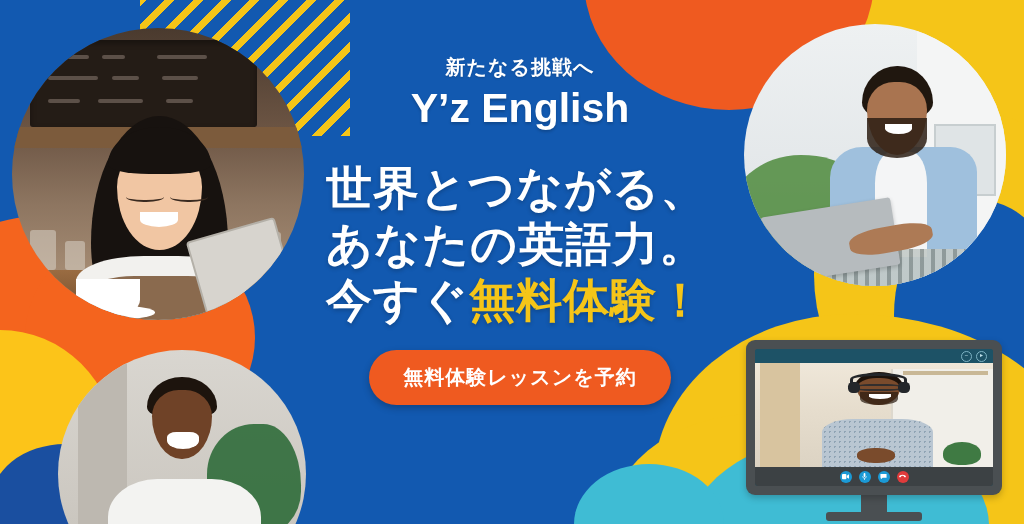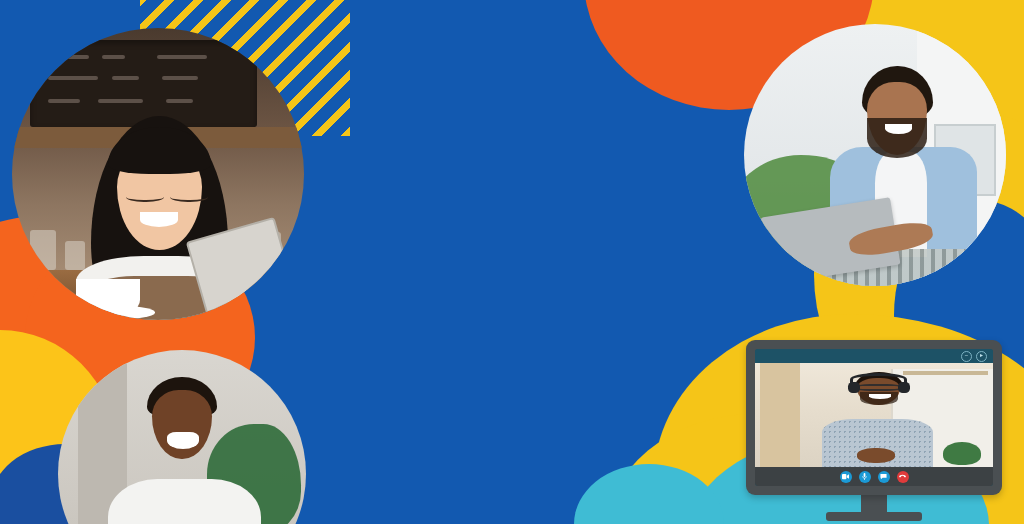--- a/index.html
+++ b/index.html
@@ -570,14 +570,26 @@
             <svg viewBox="0 0 16 12">
                 <path d="M8 2C4 2 1 4 0 6l2 2 3-1.5V5a9 9 0 016 0v1.5L14 8l2-2c-1-2-4-4-8-4z" fill="#fff"></path>
               </svg>
           </div>
         </div>
 
       </div>
     </div>
   </div>
 
+  <div class="content">
+    <p class="eyebrow">新たなる挑戦へ</p>
+    <p class="brand">Y’z English</p>
+
+    <h1 class="headline">
+      <span class="line">世界とつながる、</span>
+      <span class="line">あなたの英語力。</span>
+      <span class="line"><span>今すぐ</span><span class="hl-yellow">無料体験！</span></span>
+    </h1>
+
+    <button class="cta">無料体験レッスンを予約</button>
+  </div>
 
 </div>
 
 </body></html>

